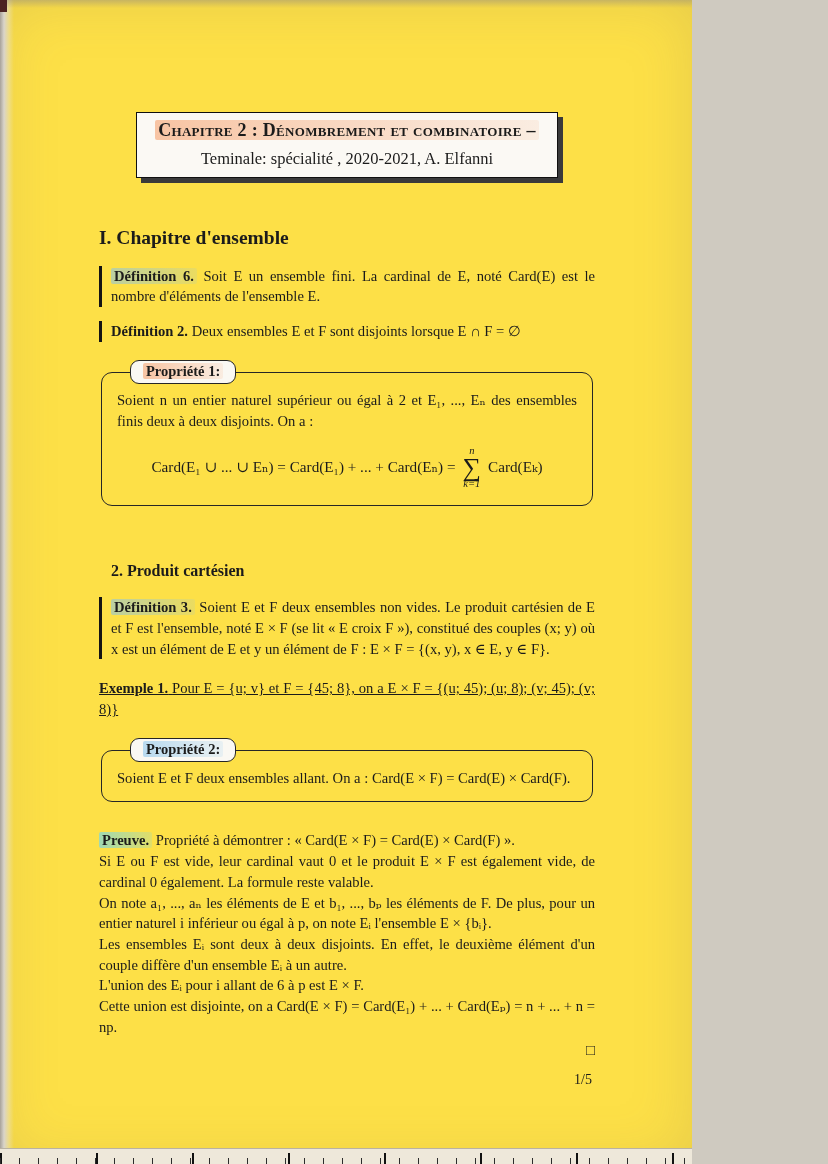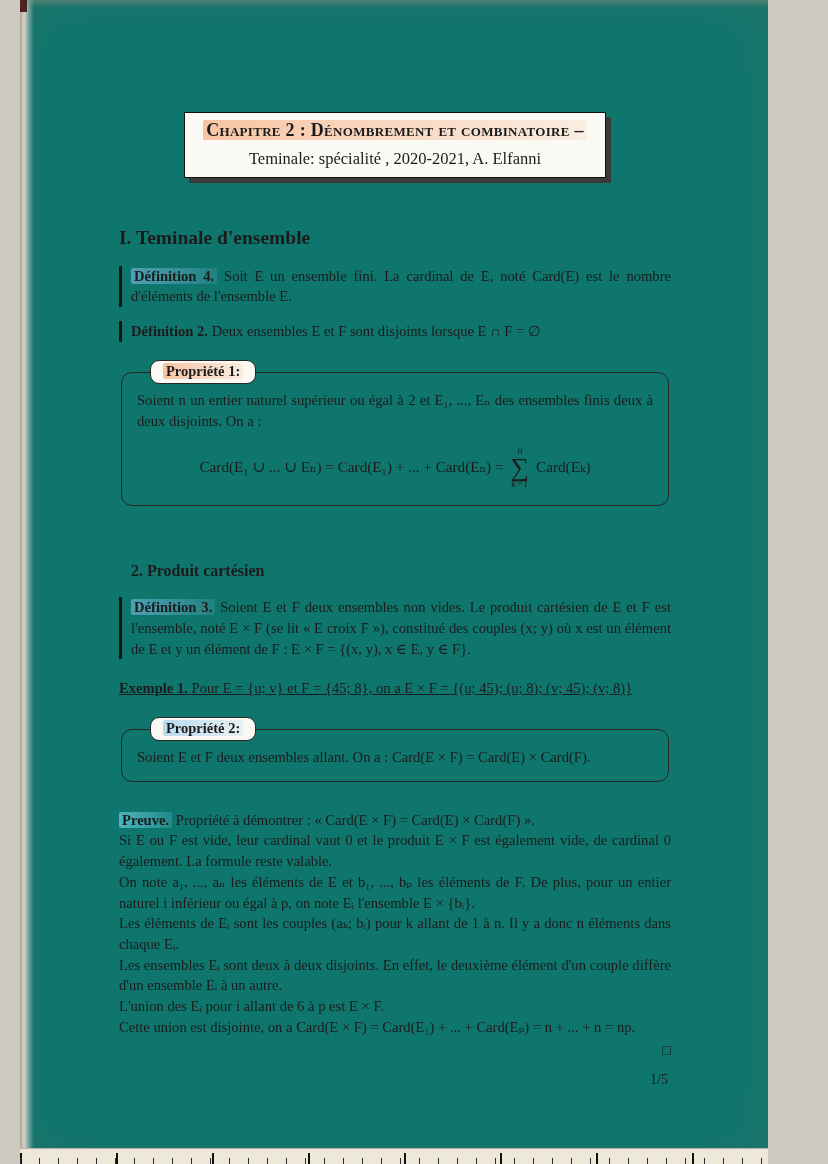--- a/index.html
+++ b/index.html
@@ -1,24 +1,23 @@
 <!DOCTYPE html>
 <html><head>
 <meta charset="utf-8">
 <style>
   html,body { margin:0; padding:0; background:#cfcac0; }
   .paper {
     position:relative;
-    width:748px; height:1164px;
-    background:#0f766e;
+    width:692px; height:1164px;
+    background:#fde047;
     overflow:hidden;
     font-family:"Liberation Serif","DejaVu Serif",serif;
     color:#1b1b1b;
     box-shadow: inset 0 0 60px rgba(120,108,90,0.18);
-    margin-left: 20px;
   }
   .left-edge {
     position:absolute; left:0; top:0; bottom:0; width:14px;
     background:linear-gradient(90deg,#a8a299 0,#d9d4ca 4px,rgba(233,229,221,0.4) 9px,transparent 14px);
   }
   .top-edge {
     position:absolute; left:0; top:0; right:0; height:8px;
     background:linear-gradient(180deg,rgba(150,142,128,0.45),transparent);
   }
   .corner-mark {
@@ -114,25 +113,25 @@
 
   <div class="content">
 
     <div class="title-box">
       <div class="title-line1">
         <span class="hl-peach">Chapitre 2 : Dénombrement et combinatoire  –</span>
       </div>
       <div class="title-line2">Teminale: spécialité , 2020-2021, A. Elfanni</div>
     </div>
 
-    <div class="section-title">I. Teminale d'ensemble</div>
+    <div class="section-title">I. Chapitre d'ensemble</div>
 
 
     <div class="defblock">
-      <span class="def-label hl-blue">Définition 4.</span>
+      <span class="def-label hl-blue">Définition 6.</span>
       <span>Soit E un ensemble fini. La cardinal de E, noté Card(E) est le nombre d'éléments de l'ensemble E.</span>
     </div>
 
     <div class="defblock">
       <span class="def-label">Définition 2.</span>
       <span>Deux ensembles E et F sont disjoints lorsque E ∩ F = ∅</span>
     </div>
 
     <div class="propbox">
       <div class="prop-tab">
@@ -169,21 +168,20 @@
       <div>Soient E et F deux ensembles allant. On a : Card(E × F) = Card(E) × Card(F).</div>
     </div>
 
     <div class="proof">
       <p>
         <span class="def-label hl-cyan">Preuve.</span>
         <span>Propriété à démontrer : « Card(E × F) = Card(E) × Card(F) ».</span>
       </p>
       <p>Si E ou F est vide, leur cardinal vaut 0 et le produit E × F est également vide, de cardinal 0 également. La formule reste valable.</p>
       <p>On note a₁, ..., aₙ les éléments de E et b₁, ..., bₚ les éléments de F. De plus, pour un entier naturel i inférieur ou égal à p, on note Eᵢ l'ensemble E × {bᵢ}.</p>
-      <p>Les éléments de Eᵢ sont les couples (aₖ; bᵢ) pour k allant de 1 à n. Il y a donc n éléments dans chaque Eᵢ.</p>
       <p>Les ensembles Eᵢ sont deux à deux disjoints. En effet, le deuxième élément d'un couple diffère d'un ensemble Eᵢ à un autre.</p>
       <p>L'union des Eᵢ pour i allant de 6 à p est E × F.</p>
       <p>Cette union est disjointe, on a Card(E × F) = Card(E₁) + ... + Card(Eₚ) = n + ... + n = np.</p>
       <div class="qed">□</div>
     </div>
 
   </div>
 
   <div class="page-number">1/5</div>
   <div class="ruler"></div>

